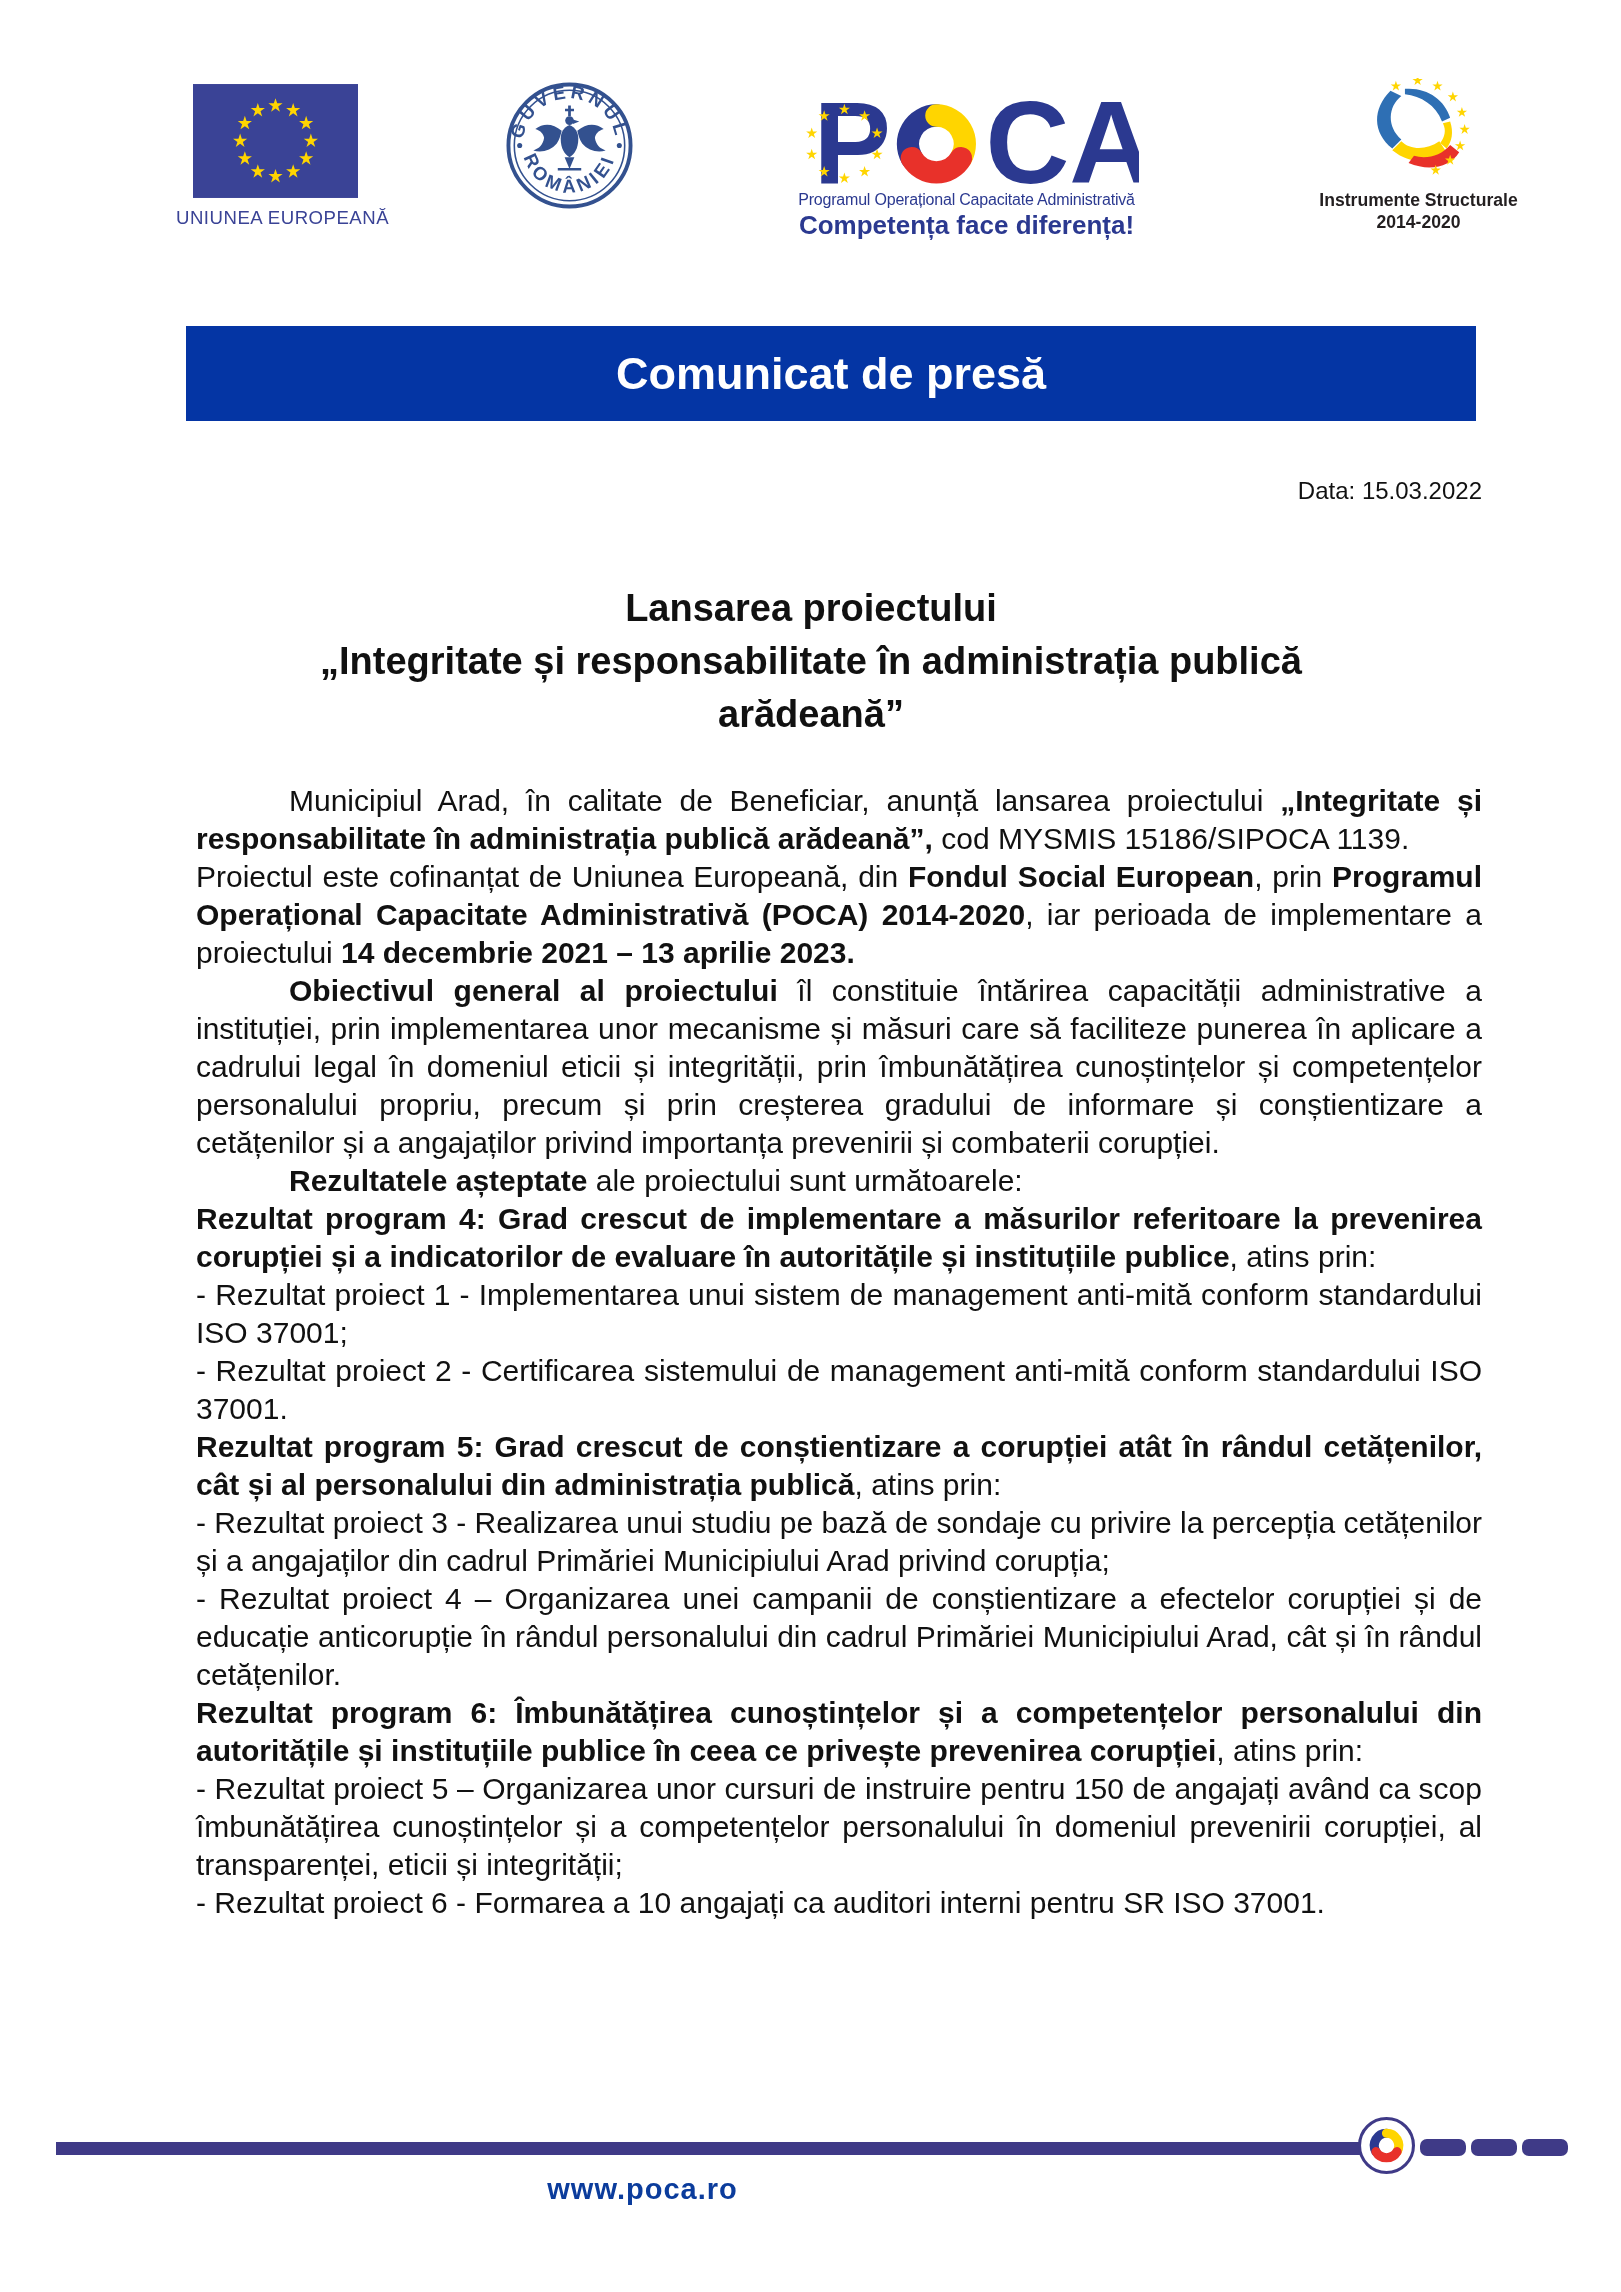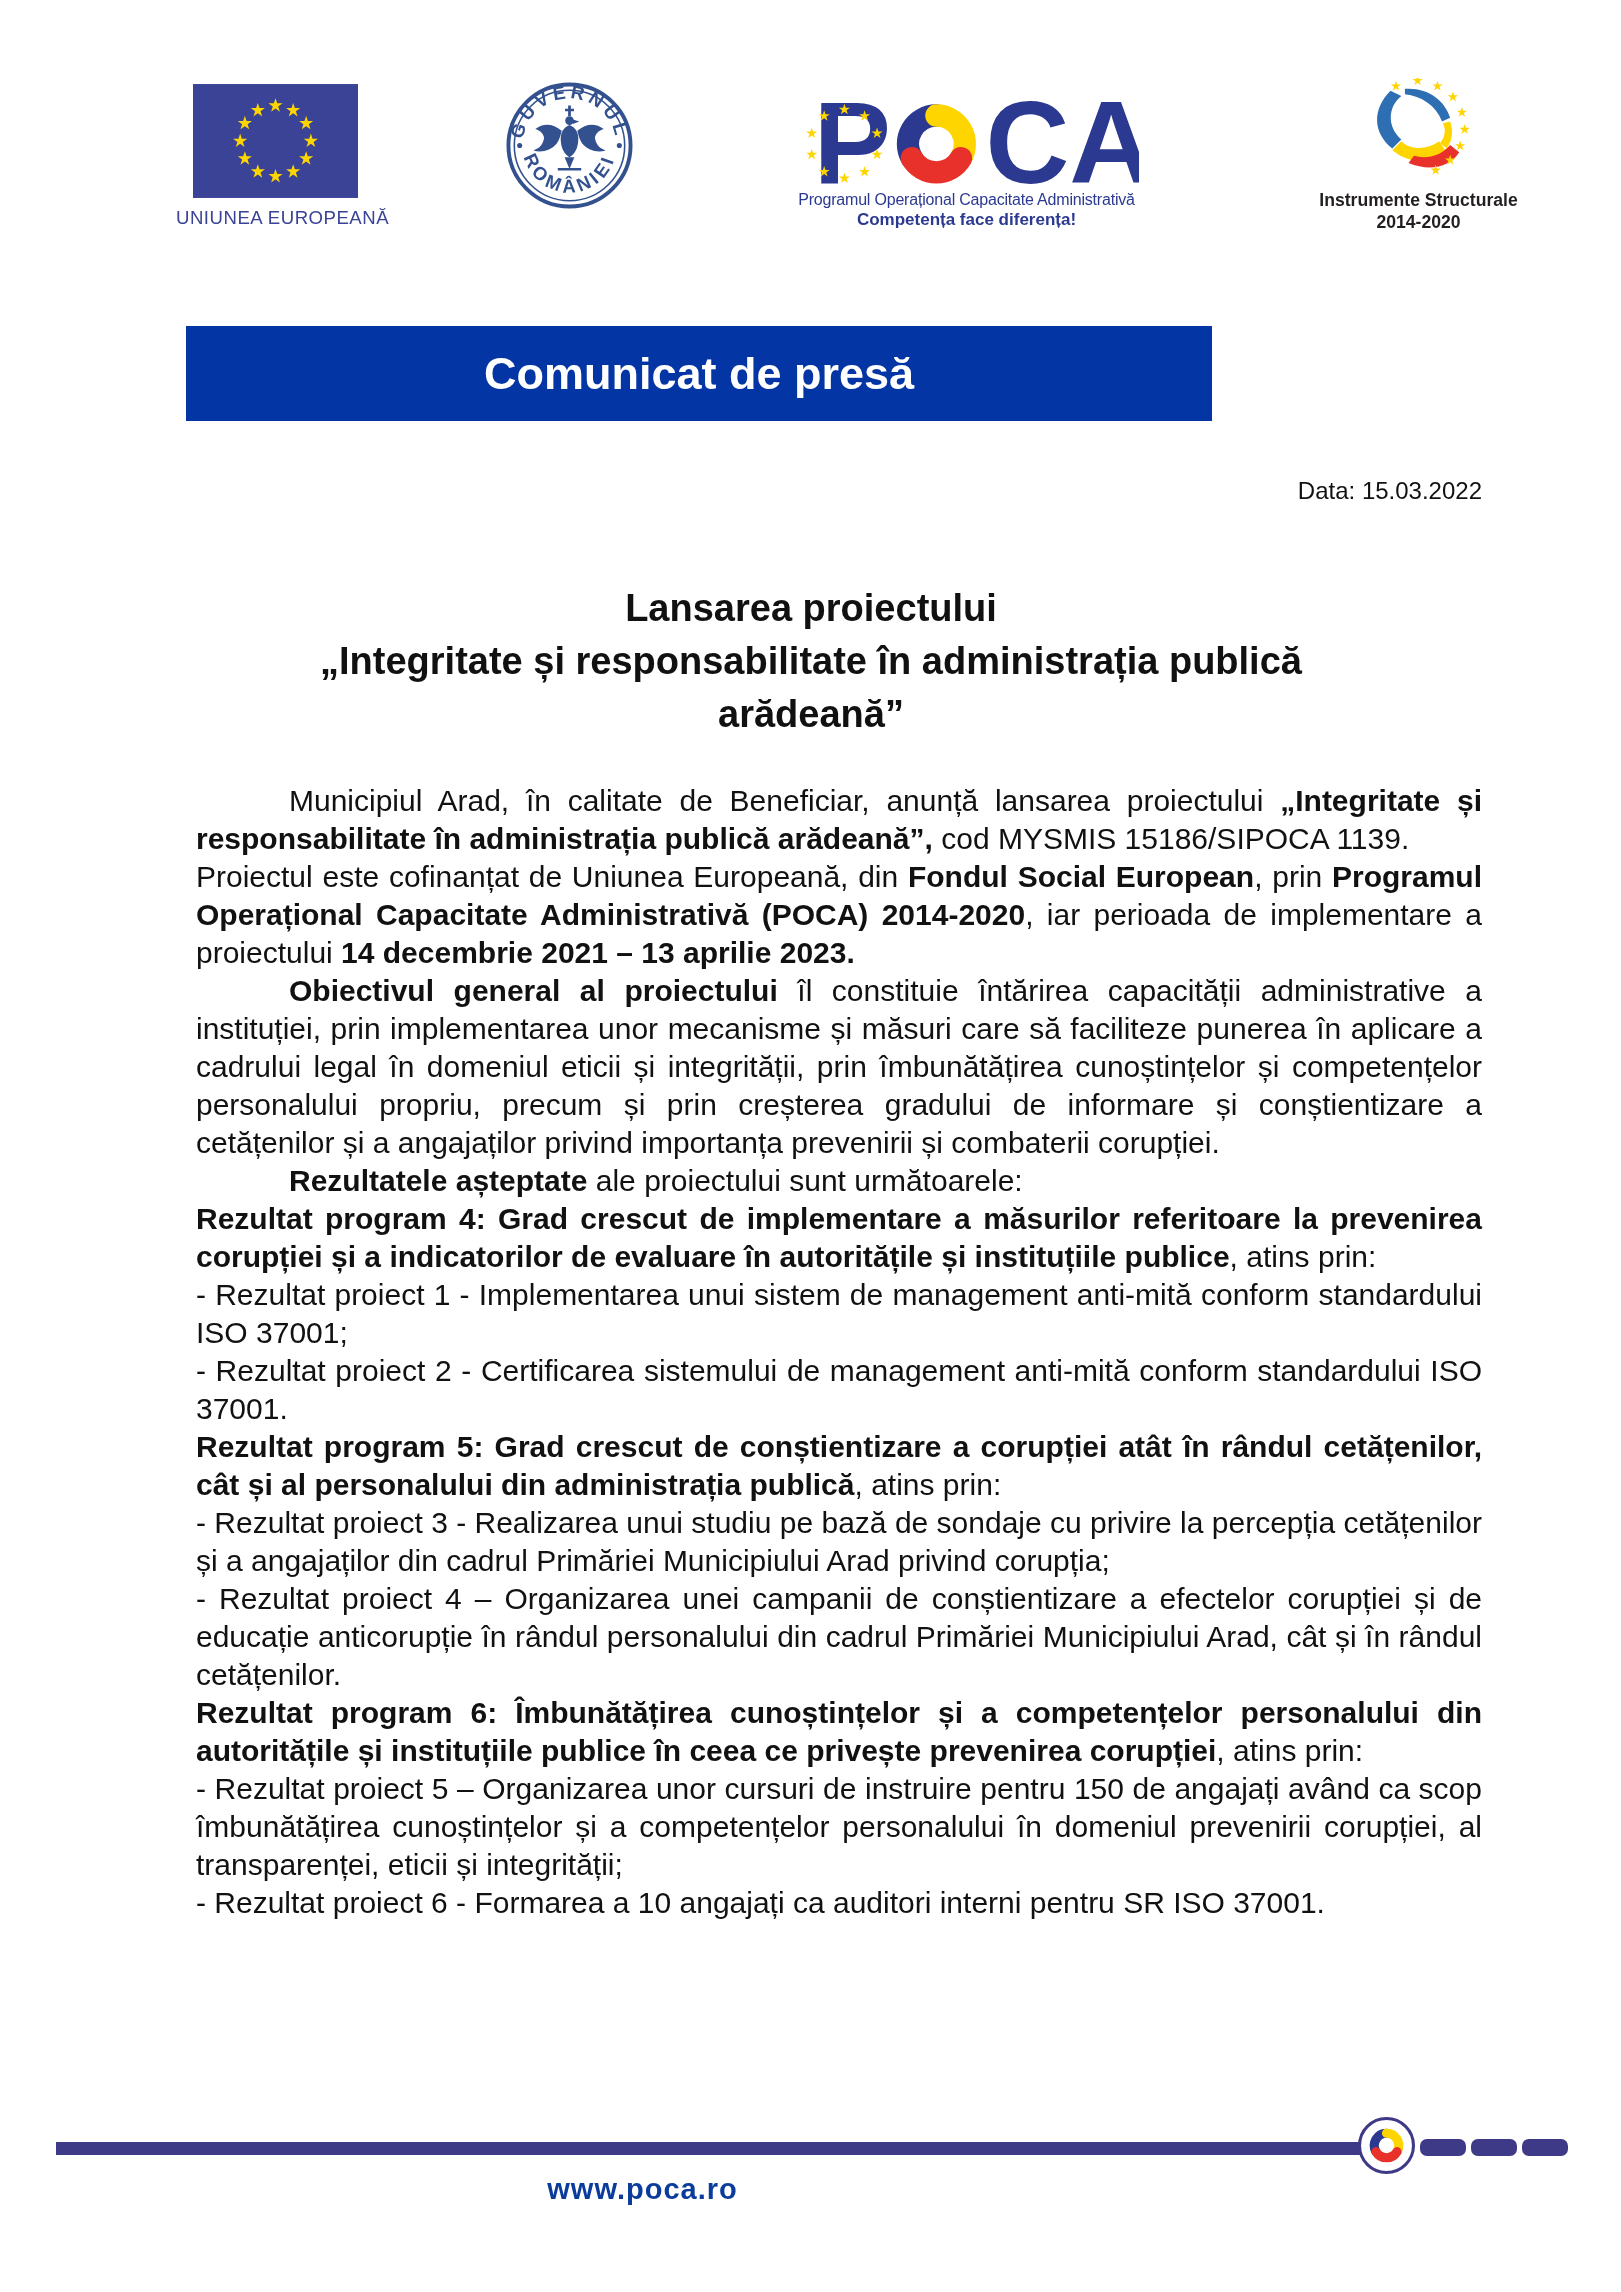--- a/index.html
+++ b/index.html
@@ -16,35 +16,35 @@
 
   
   .logo{position:absolute;text-align:center;}
   .logo-eu{left:176px;top:84px;width:198px;}
   .eu-caption{margin-top:4.9px;font-size:18.6px;letter-spacing:0.5px;color:var(--eu_flag_blue,#3A4396);white-space:nowrap;}
   .logo-gov{left:506px;top:82px;width:127px;}
   .gov-arc{font:700 19px "Liberation Sans",sans-serif;letter-spacing:4px;fill:var(--gov_blue,#33518F);}
   .logo-poca{left:792px;top:82px;width:349px;}
   .poca-letter{font:700 135px "Liberation Sans",sans-serif;fill:var(--poca_navy,#2B3990);}
   .poca-sub{margin-top:-24.5px;font-size:16px;letter-spacing:-0.2px;color:var(--poca_navy,#2B3990);white-space:nowrap;}
-  .poca-slogan{margin-top:1px;font-size:17px;font-weight:700;color:var(--poca_navy,#2B3990);white-space:nowrap;}
+  .poca-slogan{margin-top:1px;font-size:26px;font-weight:700;color:var(--poca_navy,#2B3990);white-space:nowrap;}
   .logo-struct{left:1304px;top:78px;width:229px;}
   .struct-caption{margin-top:4px;font-size:17.6px;font-weight:700;color:var(--caption_dark,#231F20);line-height:21.6px;white-space:nowrap;}
 
   .f-star{fill:var(--star_yellow,#FFD500);}
   .s-navy{stroke:var(--poca_navy,#2B3990);}
   .s-yellow{stroke:var(--poca_yellow,#FFD500);}
   .s-red{stroke:var(--poca_red,#E8312A);}
   .f-gov{fill:var(--gov_blue,#33518F);}
   .f-blue{fill:var(--struct_blue,#2E6FB4);}
   .f-yellow{fill:var(--poca_yellow,#FFD500);}
   .f-red{fill:var(--poca_red,#E8312A);}
 
   
-  .banner{left:186px;top:326px;width:1026px;height:95px;background:var(--banner_blue,#0435A4);
+  .banner{left:186px;top:326px;width:1290px;height:95px;background:var(--banner_blue,#0435A4);
           display:flex;align-items:center;justify-content:center;}
   .banner-text{color:#fff;font-size:45px;font-weight:700;}
 
   
   .date-line{left:196px;top:477px;width:1286px;text-align:right;font-size:24px;}
   .title-block{left:118px;top:582px;width:1386px;text-align:center;}
   .title-line{font-size:38px;line-height:53px;font-weight:700;}
 
   
   .body-text{left:196px;top:782px;width:1286px;font-size:30px;line-height:38px;text-align:justify;}

